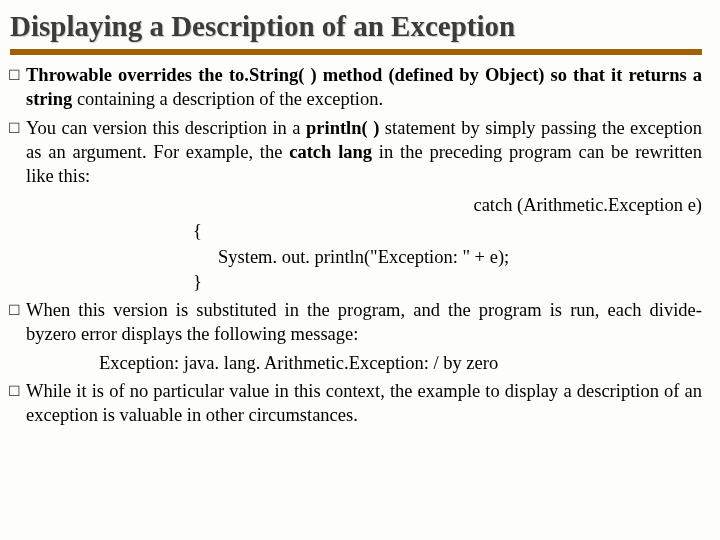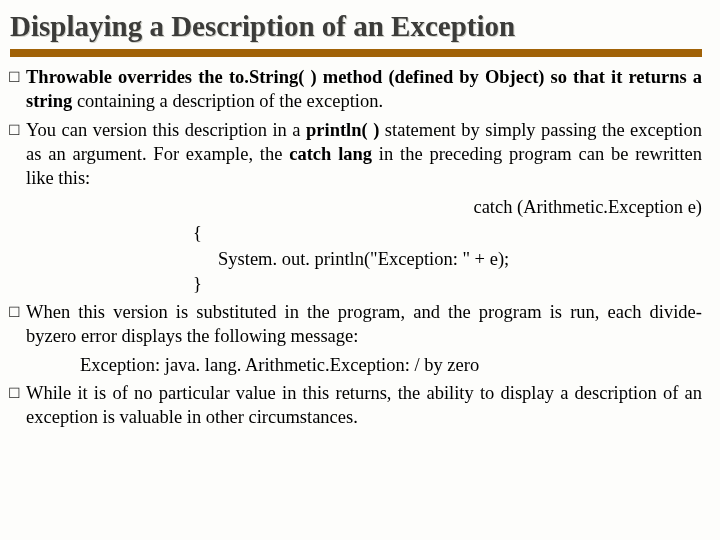--- a/index.html
+++ b/index.html
@@ -17,21 +17,21 @@
     box-sizing: border-box;
     padding: 10px 18px 18px 8px;
   }
   .title {
     font-family: Georgia, "Times New Roman", serif;
     font-size: 29px;
     font-weight: bold;
     color: #3c3c3a;
     text-shadow: 1px 1px 0 rgba(180,180,170,0.6);
     padding-bottom: 6px;
-    border-bottom: 8px solid #a16207;
+    border-bottom: 6px solid #a16207;
     margin-bottom: 9px;
     margin-left: 2px;
   }
   .body {
     font-size: 18.5px;
     line-height: 1.28;
     color: #000;
   }
   .bullet {
     display: flex;
@@ -49,21 +49,21 @@
   .btxt {
     flex: 1 1 auto;
   }
   .btxt b { font-weight: bold; }
   .code-line {
     margin: 2px 0;
   }
   .ind1 { margin-left: 200px; text-align: right; }
   .ind2 { margin-left: 185px; }
   .ind3 { margin-left: 210px; }
-  .msg  { margin-left: 72px; }
+  .msg  { margin-left: 91px; }
 </style>
 </head>
 <body>
 
 <div class="slide">
 
   <div class="title">Displaying a Description of an Exception</div>
 
   <div class="body">
 
@@ -88,17 +88,17 @@
 
     <div class="bullet">
       <div class="marker">☐</div>
       <div class="btxt">When this version is substituted in the program, and the program is run, each divide-byzero error displays the following message:</div>
     </div>
 
     <div class="code-line msg">Exception: java. lang. Arithmetic.Exception: / by zero</div>
 
     <div class="bullet">
       <div class="marker">☐</div>
-      <div class="btxt">While it is of no particular value in this returns, the ability to display a description of an exception is valuable in other circumstances.</div>
+      <div class="btxt">While it is of no particular value in this context, the example to display a description of an exception is valuable in other circumstances.</div>
     </div>
 
   </div>
 </div>
 
 </body></html>

